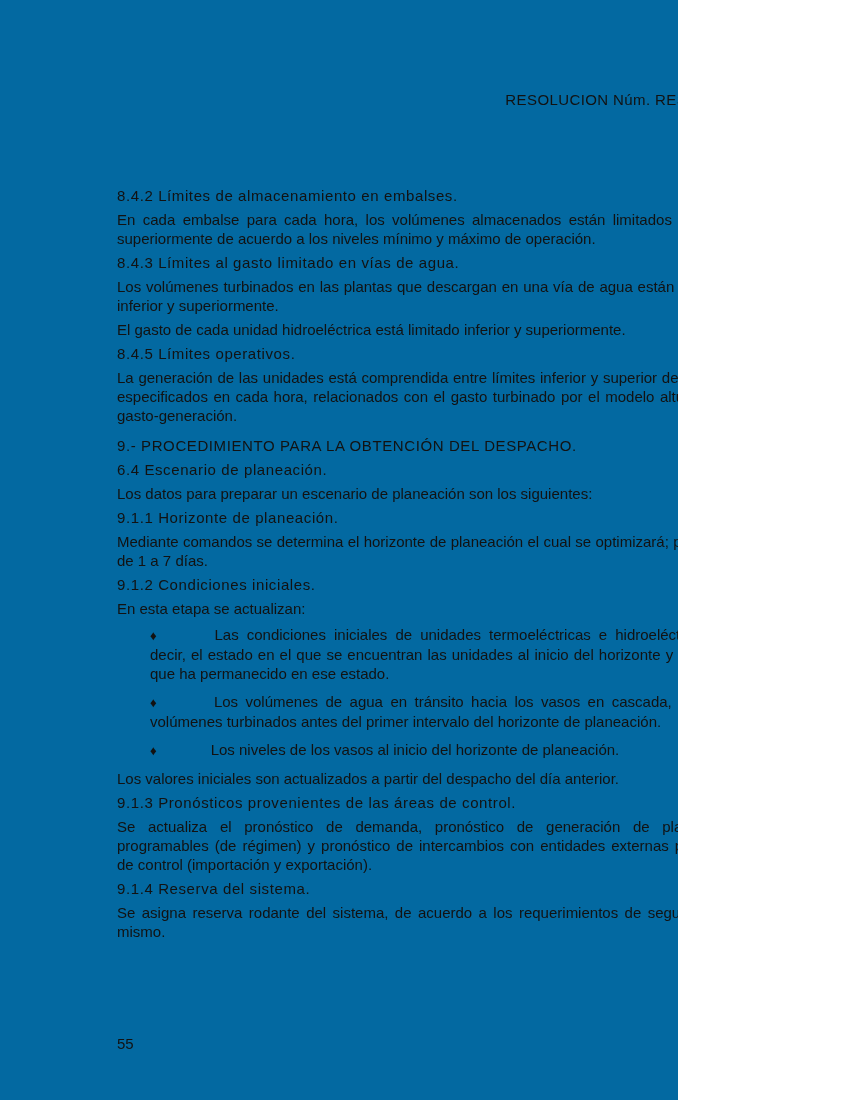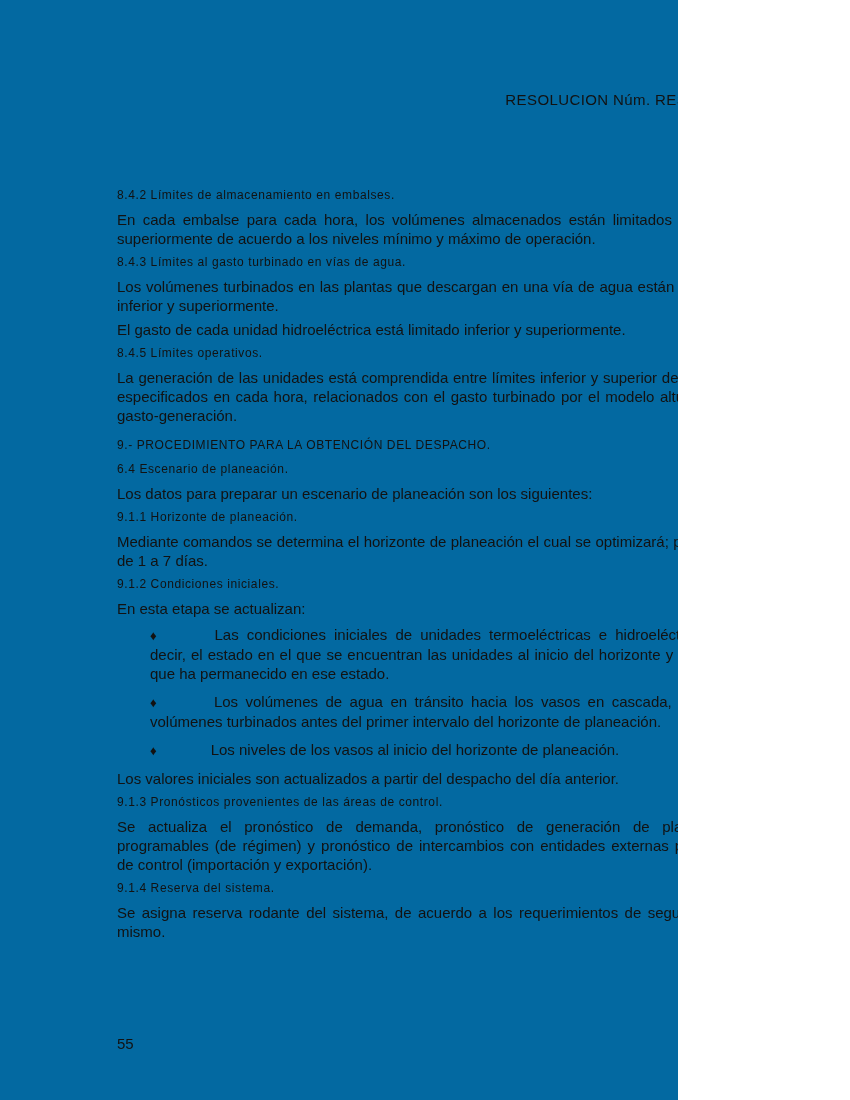--- a/index.html
+++ b/index.html
@@ -27,21 +27,21 @@
     width: 623px;
     font-size: 15px;
     line-height: 19px;
   }
   .header {
     margin: 90px 0 0 0;
     text-align: right;
     letter-spacing: 0.4px;
   }
   .hd {
-    font-size: 12px;
+    font-size: 15px;
     font-weight: 400;
     letter-spacing: 0.6px;
     margin: 5px 0;
   }
   .hd.first {
     margin-top: 77px;
   }
   .hd.sec9 {
     margin-top: 11px;
   }
@@ -74,21 +74,21 @@
 <body>
 
 <div class="page">
   <div class="content">
 
     <div class="header">RESOLUCION Núm. RES/255/99</div>
 
     <div class="hd first">8.4.2 Límites de almacenamiento en embalses.</div>
     <div class="para">En cada embalse para cada hora, los volúmenes almacenados están limitados inferior y superiormente de acuerdo a los niveles mínimo y máximo de operación.</div>
 
-    <div class="hd">8.4.3 Límites al gasto turbinado en vías de agua.</div>
+    <div class="hd">8.4.3 Límites al gasto limitado en vías de agua.</div>
     <div class="para">Los volúmenes turbinados en las plantas que descargan en una vía de agua están acotadas inferior y superiormente.</div>
 
     <div class="para">El gasto de cada unidad hidroeléctrica está limitado inferior y superiormente.</div>
 
     <div class="hd">8.4.5 Límites operativos.</div>
     <div class="para">La generación de las unidades está comprendida entre límites inferior y superior de potencia especificados en cada hora, relacionados con el gasto turbinado por el modelo altura_neta-gasto-generación.</div>
 
     <div class="hd sec9">9.- PROCEDIMIENTO PARA LA OBTENCIÓN DEL DESPACHO.</div>
 
     <div class="hd">6.4 Escenario de planeación.</div>

